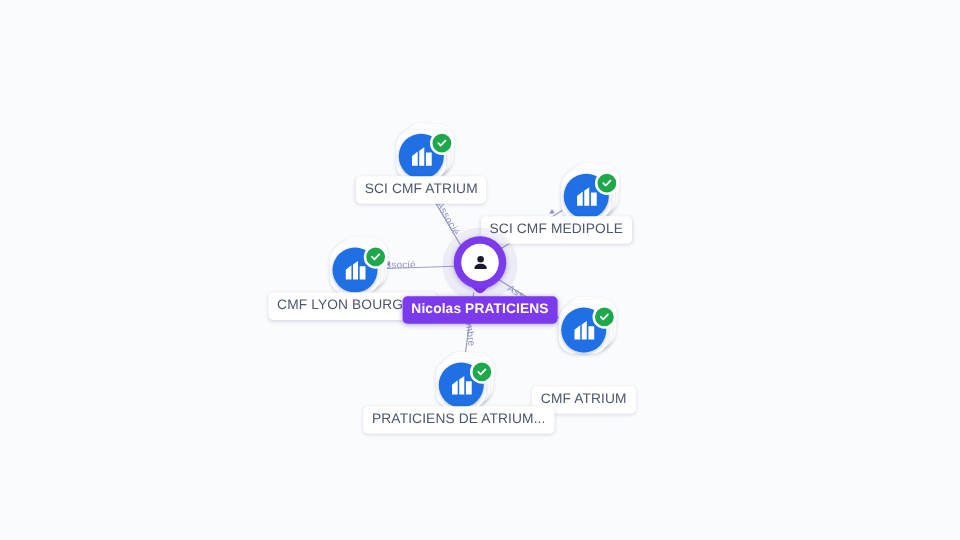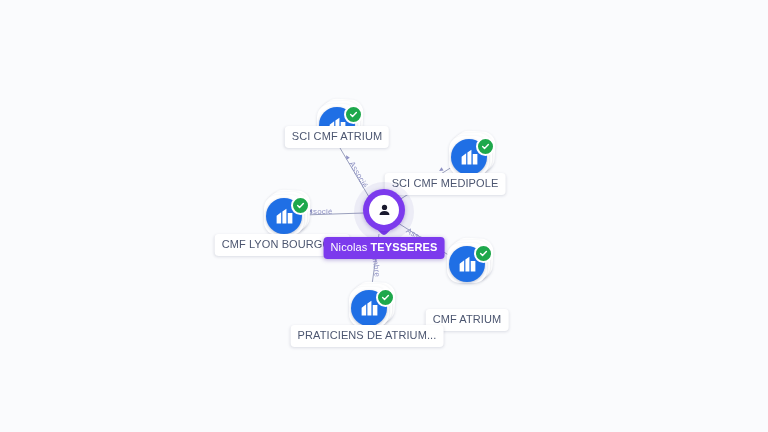--- a/index.html
+++ b/index.html
@@ -152,21 +152,21 @@
     border-radius: 4px;
     box-shadow: 0 1px 3px rgba(40,50,90,0.15);
   }
   .node-label.primary {
     background: #7c3aed;
     color: #ffffff;
     font-weight: bold;
     box-shadow: 0 1px 4px rgba(70,30,160,0.35);
   }
   .node-label.primary .given {
-    font-weight: normal;
+    font-weight: bold;
     text-align: right;
   }
 
   
   .edge-label {
     position: absolute;
     white-space: nowrap;
     color: #8f92c4;
     font-size: 8px;
     line-height: 1;
@@ -219,21 +219,21 @@
             <path fill="#ffffff" d="M9.6 20V6.4l4.6-3.3V20H9.6zm1.5-10.6h1.7v1.6h-1.7V9.4zm0 3.2h1.7v1.6h-1.7v-1.6zm0 3.2h1.7v1.6h-1.7v-1.6z"></path>
             <path fill="#ffffff" d="M15.7 20V8.1h5.3V20h-5.3zm1.4-9.1h2.4v1.6h-2.4v-1.6zm0 3.2h2.4v1.6h-2.4v-1.6zm0 3.2h2.4v1.6h-2.4v-1.6z"></path>
           </svg>
         </div>
         <div class="check-badge">
           <svg width="9" height="9" viewBox="0 0 12 12" aria-hidden="true">
             <path d="M2.2 6.1 L4.7 8.6 L9.8 3.4" stroke="#ffffff" stroke-width="1.9" fill="none" stroke-linecap="round" stroke-linejoin="round"></path>
           </svg>
         </div>
       </div>
-      <div class="node-label" style="left: 337px; top: 126px;">SCI CMF ATRIUM</div>
+      <div class="node-label" style="left: 337px; top: 141px;">SCI CMF ATRIUM</div>
       <div class="node" style="left: 469px; top: 157px;">
         <div class="stack">
           <div class="card c3"></div>
           <div class="card c2"></div>
           <div class="card c1"></div>
         </div>
         <div class="company-badge" style="background: rgb(31, 111, 229);">
           <svg width="21" height="21" viewBox="0 0 24 24" aria-hidden="true">
             <path fill="#ffffff" d="M3 20V11.2L8.2 7.1V20H3zM4.6 12.4h2.1v1.6H4.6v-1.6zm0 3h2.1v1.6H4.6v-1.6z"></path>
             <path fill="#ffffff" d="M9.6 20V6.4l4.6-3.3V20H9.6zm1.5-10.6h1.7v1.6h-1.7V9.4zm0 3.2h1.7v1.6h-1.7v-1.6zm0 3.2h1.7v1.6h-1.7v-1.6z"></path>
@@ -313,16 +313,16 @@
           <div class="pin-tail"></div>
           <div class="pin-body"></div>
           <div class="pin-inner">
             <svg width="17" height="17" viewBox="0 0 24 24" aria-hidden="true">
               <circle cx="12" cy="7.6" r="3.7" fill="#1a1a2e"></circle>
               <path fill="#1a1a2e" d="M12 12.6c-3.9 0-7 2.3-7 5.1 0 .5.4.8.9.8h12.2c.5 0 .9-.3.9-.8 0-2.8-3.1-5.1-7-5.1z"></path>
             </svg>
           </div>
         </div>
       </div>
-      <div class="node-label primary" style="left: 384px; top: 237px;"><span class="given">Nicolas</span> <span>TEYSSERES</span></div>
+      <div class="node-label primary" style="left: 384px; top: 237px;"><span class="given">Nicolas</span> <span>PRATICIENS</span></div>
     </div>
 
 </div>
 
 </body></html>

